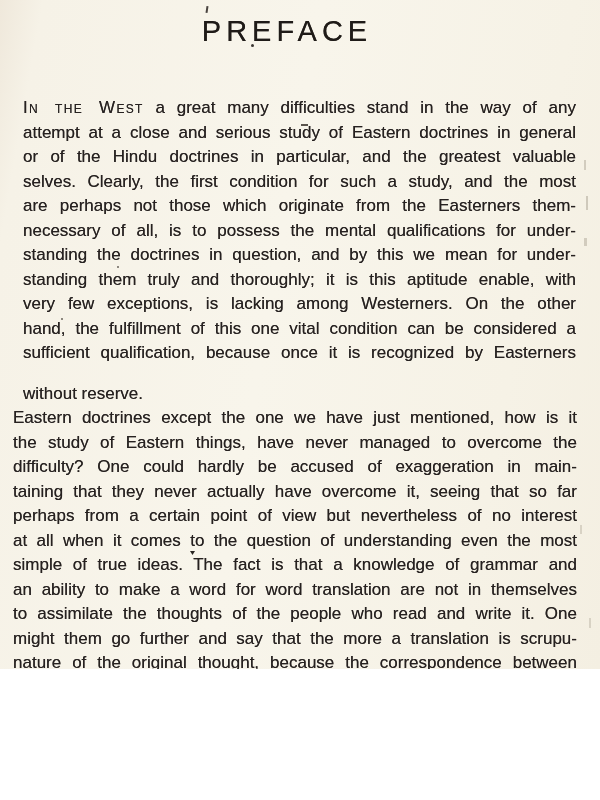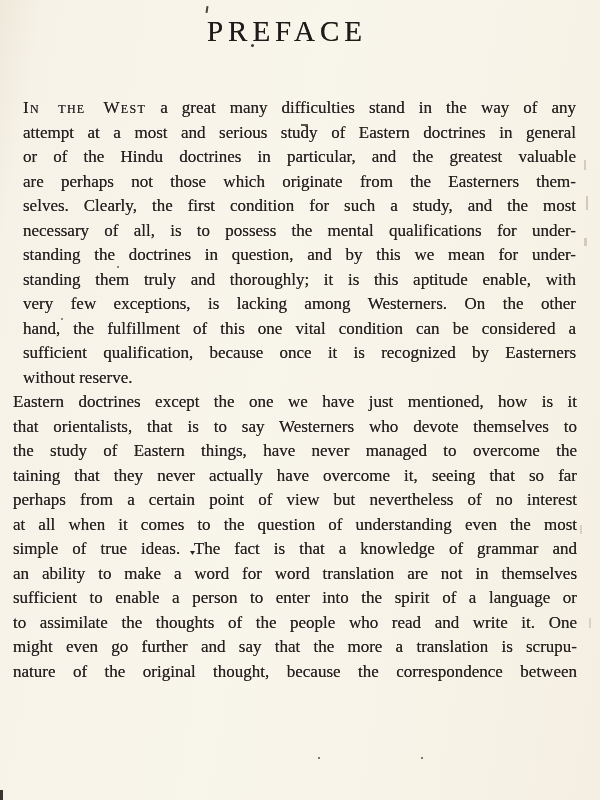--- a/index.html
+++ b/index.html
@@ -6,30 +6,30 @@
     margin: 0;
     padding: 0;
   }
   body {
     width: 600px;
     height: 800px;
   }
   .page {
     position: relative;
     width: 600px;
-    height: 800px;
+    height: 669px;
     overflow: hidden;
     background:
       linear-gradient(100deg,
         #efe8db 0%,
         #f6f2e7 6%,
         #f8f5eb 45%,
         #f6f2e6 80%,
         #f4efe2 100%);
-    font-family: Liberation Serif, serif;
+    font-family: Liberation Sans, sans-serif;
     color: var(--ink, #262120);
   }
   .title {
     margin: 15px 0 0 0;
     text-align: center;
     font-size: 29px;
     font-weight: normal;
     letter-spacing: 5px;
     line-height: 33px;
     color: #1f1b18;
@@ -53,20 +53,21 @@
   .line {
     font-size: 17px;
     line-height: 24.5px;
     text-align: justify;
     text-align-last: justify;
     text-shadow: 0 0 0.6px rgba(38, 33, 32, 0.75);
     white-space: normal;
   }
   .line.flush {
     text-align-last: left;
+    margin-top: 16px;
   }
   .line.indent {
     padding-left: 19px;
   }
   .smallcaps {
     font-variant: small-caps;
     letter-spacing: 1.3px;
     word-spacing: 3px;
   }
   
@@ -93,44 +94,43 @@
 </head>
 <body>
 
 <div class="page">
 
   <h1 class="title">PREFACE</h1>
 
   <div class="body">
     <div class="para para-1">
         <div class="line"><span class="smallcaps">In the West</span> a great many difficulties stand in the way of any</div>
-        <div class="line">attempt at a most and serious study of Eastern doctrines in general</div>
+        <div class="line">attempt at a close and serious study of Eastern doctrines in general</div>
         <div class="line">or of the Hindu doctrines in particular, and the greatest valuable</div>
+        <div class="line">selves. Clearly, the first condition for such a study, and the most</div>
         <div class="line">are perhaps not those which originate from the Easterners them-</div>
-        <div class="line">selves. Clearly, the first condition for such a study, and the most</div>
         <div class="line">necessary of all, is to possess the mental qualifications for under-</div>
         <div class="line">standing the doctrines in question, and by this we mean for under-</div>
         <div class="line">standing them truly and thoroughly; it is this aptitude enable, with</div>
         <div class="line">very few exceptions, is lacking among Westerners. On the other</div>
         <div class="line">hand, the fulfillment of this one vital condition can be considered a</div>
         <div class="line">sufficient qualification, because once it is recognized by Easterners</div>
         <div class="line flush">without reserve.</div>
       </div>
     <div class="para para-2">
         <div class="line">Eastern doctrines except the one we have just mentioned, how is it</div>
-        <div class="line">that orientalists, that is to say Westerners who devote themselves to</div>
         <div class="line">the study of Eastern things, have never managed to overcome the</div>
+        <div class="line">difficulty? One could hardly be accused of exaggeration in main-</div>
         <div class="line">taining that they never actually have overcome it, seeing that so far</div>
         <div class="line">perhaps from a certain point of view but nevertheless of no interest</div>
         <div class="line">at all when it comes to the question of understanding even the most</div>
         <div class="line">simple of true ideas. The fact is that a knowledge of grammar and</div>
         <div class="line">an ability to make a word for word translation are not in themselves</div>
-        <div class="line">sufficient to enable a person to enter into the spirit of a language or</div>
         <div class="line">to assimilate the thoughts of the people who read and write it. One</div>
-        <div class="line">might even go further and say that the more a translation is scrupu-</div>
+        <div class="line">might them go further and say that the more a translation is scrupu-</div>
         <div class="line">nature of the original thought, because the correspondence between</div>
       </div>
   </div>
 
   <div class="speck sp-tick-title"></div>
   <div class="speck sp-dot-title"></div>
   <div class="speck sp-underline-1"></div>
   <div class="speck sp-dot-line7"></div>
   <div class="speck sp-dot-line9"></div>
   <div class="speck sp-blot-never"></div>

